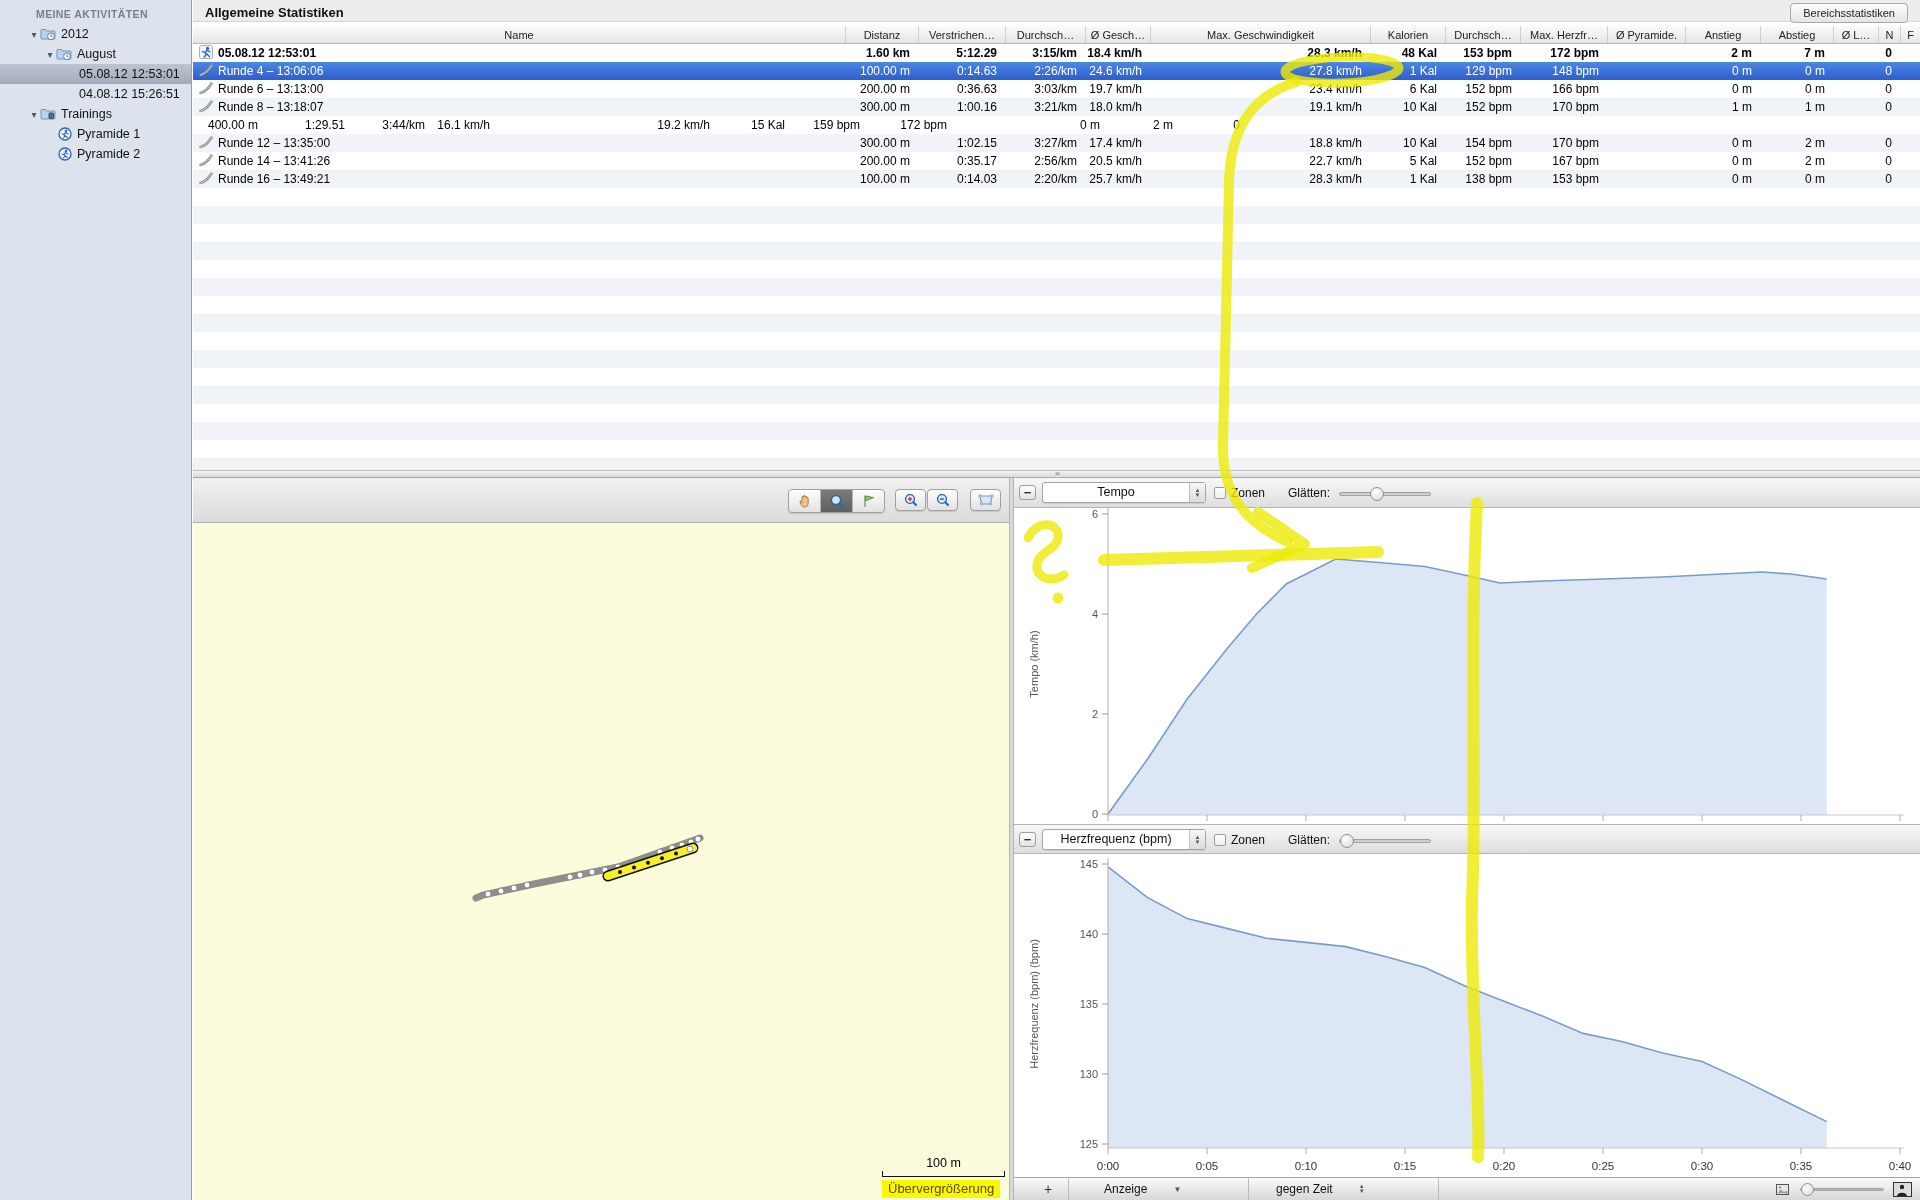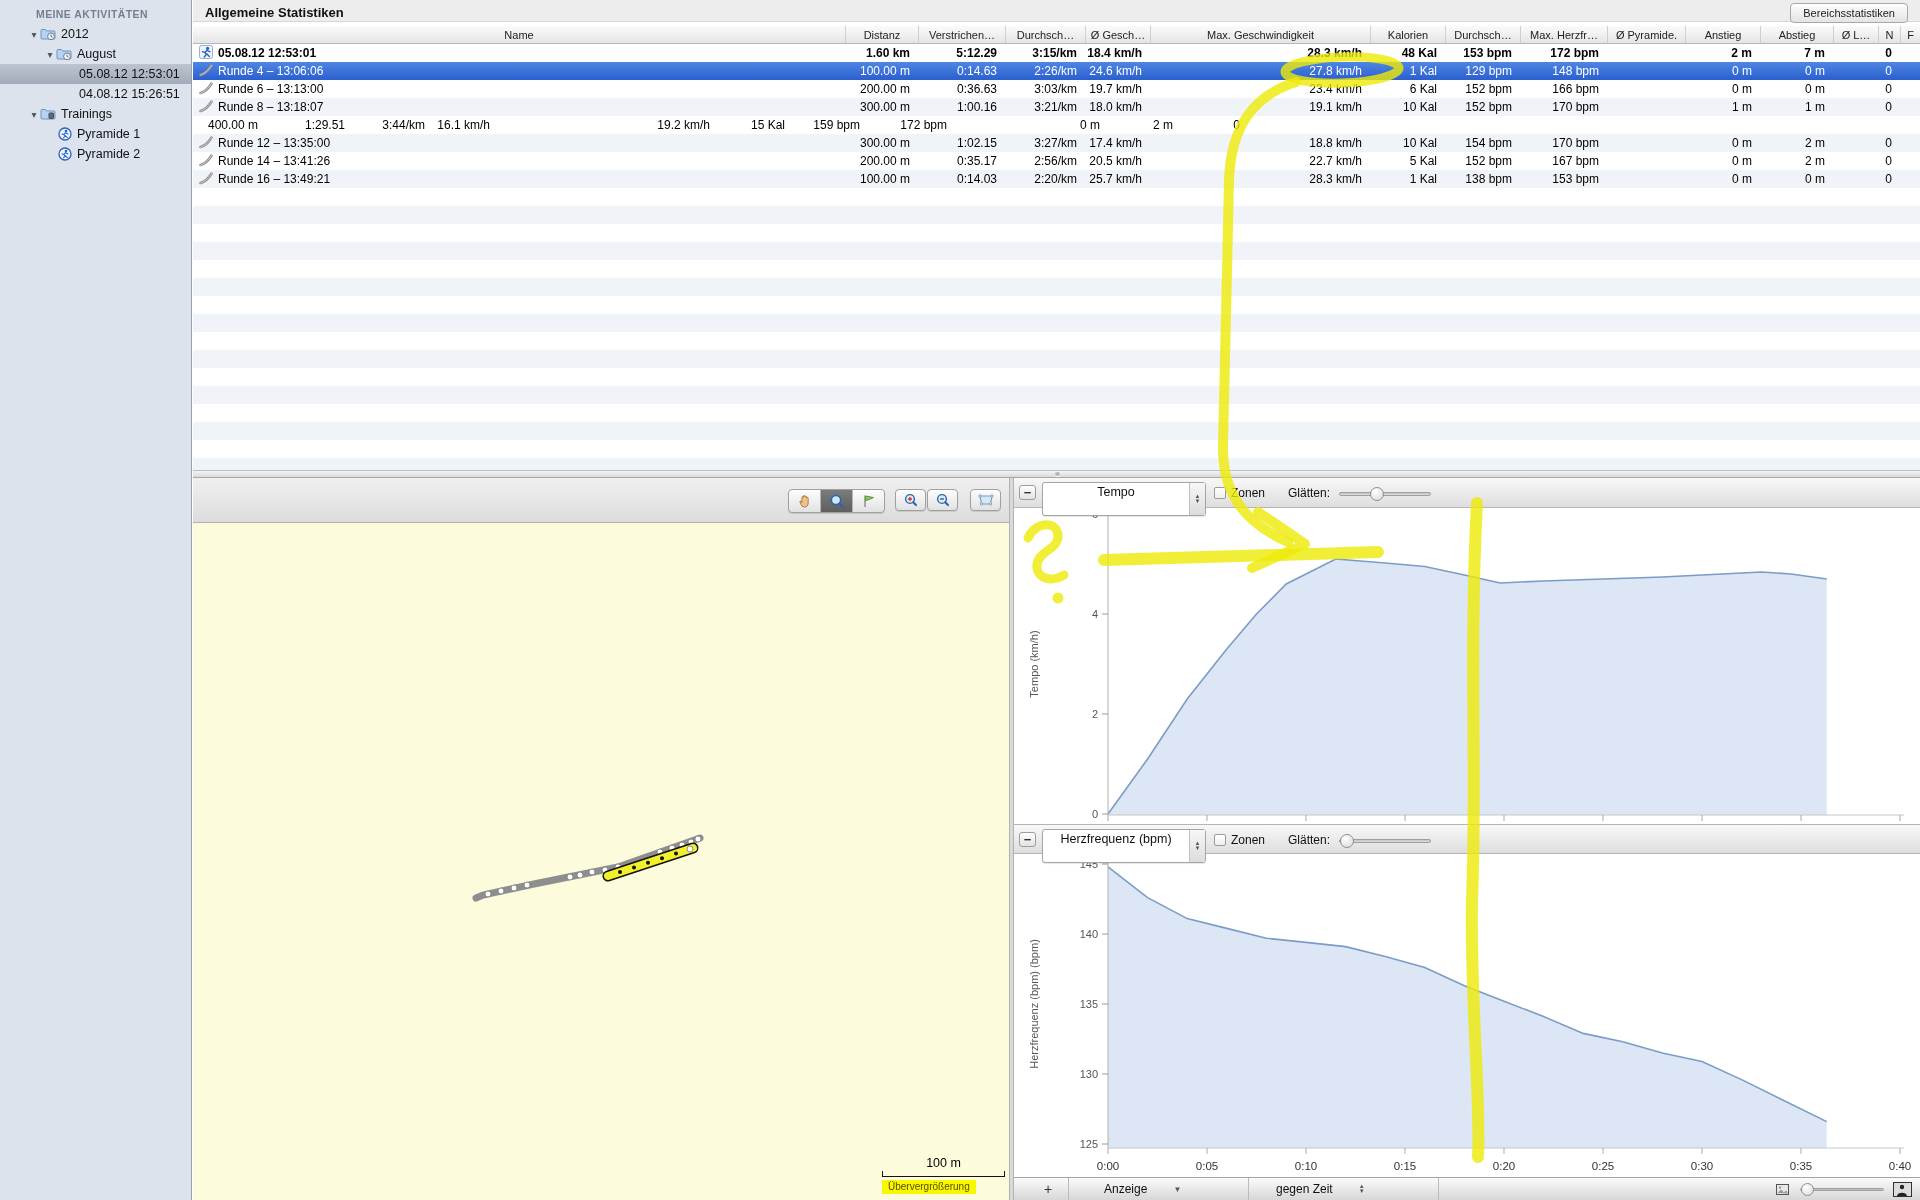--- a/index.html
+++ b/index.html
@@ -56,31 +56,31 @@
   .segbtn.sel{background:linear-gradient(#7b7b7b,#5f5f5f);}
   .mapbtn{position:absolute;top:11px;width:31px;height:22px;display:flex;align-items:center;justify-content:center;
           border:1px solid #a0a0a0;border-radius:4px;background:linear-gradient(#fdfdfd,#e2e2e2);
           box-shadow:0 1px 1px rgba(0,0,0,.12);box-sizing:border-box;}
   #map-area{position:absolute;left:0;top:45px;width:816px;height:677px;background:#fcfcdc;}
   #map-area svg{position:absolute;left:0;top:0;}
   .scale-label{position:absolute;left:689px;top:633px;width:123px;text-align:center;font-size:12.5px;color:#000;}
   .scale-bracket{position:absolute;left:689px;top:648px;width:123px;height:6px;border-bottom:1.5px solid #111;
                  border-left:1.5px solid #111;border-right:1.5px solid #111;box-sizing:border-box;}
   .overzoom{position:absolute;left:689px;top:657px;padding:1px 6px 2px;background:#f8f800;color:#5a4f00;
-            font-size:10px;white-space:nowrap;}
+            font-size:13px;white-space:nowrap;}
   
   #charts-pane{position:absolute;left:1014px;top:478px;width:906px;height:722px;background:#fff;}
   #charts-svg{position:absolute;left:0;top:0;}
   .chart-header{position:absolute;left:0;width:906px;height:30px;background:linear-gradient(#f8f8f8,#dedede);
                 border-bottom:1px solid #b5b5b5;box-sizing:border-box;}
   .chart-header.second{border-top:1px solid #b5b5b5;}
   .collapse-btn{position:absolute;left:5px;top:7px;width:17px;height:15px;border:1px solid #9d9d9d;border-radius:3px;
                 background:linear-gradient(#fff,#e2e2e2);font-size:13px;font-weight:bold;color:#333;
                 text-align:center;line-height:13px;box-sizing:border-box;}
-  .dropdown{position:absolute;left:28px;top:4px;width:164px;height:34px;border:1px solid #a5a5a5;border-radius:3px;
+  .dropdown{position:absolute;left:28px;top:4px;width:164px;height:21px;border:1px solid #a5a5a5;border-radius:3px;
             background:#fff;display:flex;box-sizing:border-box;box-shadow:0 1px 1px rgba(0,0,0,.1);}
   .dd-label{flex:1;text-align:center;font-size:12.5px;color:#111;line-height:19px;overflow:hidden;white-space:nowrap;}
   .dd-stepper{width:15px;border-left:1px solid #c0c0c0;background:linear-gradient(#f7f7f7,#dcdcdc);
               display:flex;flex-direction:column;align-items:center;justify-content:center;}
   .dd-stepper span{font-size:6px;line-height:5px;color:#555;}
   .checkbox{position:absolute;left:200px;top:9px;width:12px;height:12px;border:1px solid #9b9b9b;border-radius:2px;
             background:linear-gradient(#fff,#eee);box-sizing:border-box;}
   .cb-label{position:absolute;left:217px;top:8px;font-size:12px;color:#111;}
   .gl-label{position:absolute;left:274px;top:8px;font-size:12px;color:#111;}
   .slider{position:absolute;left:325px;top:14px;width:92px;height:4px;background:linear-gradient(#c2c2c2,#dedede);

